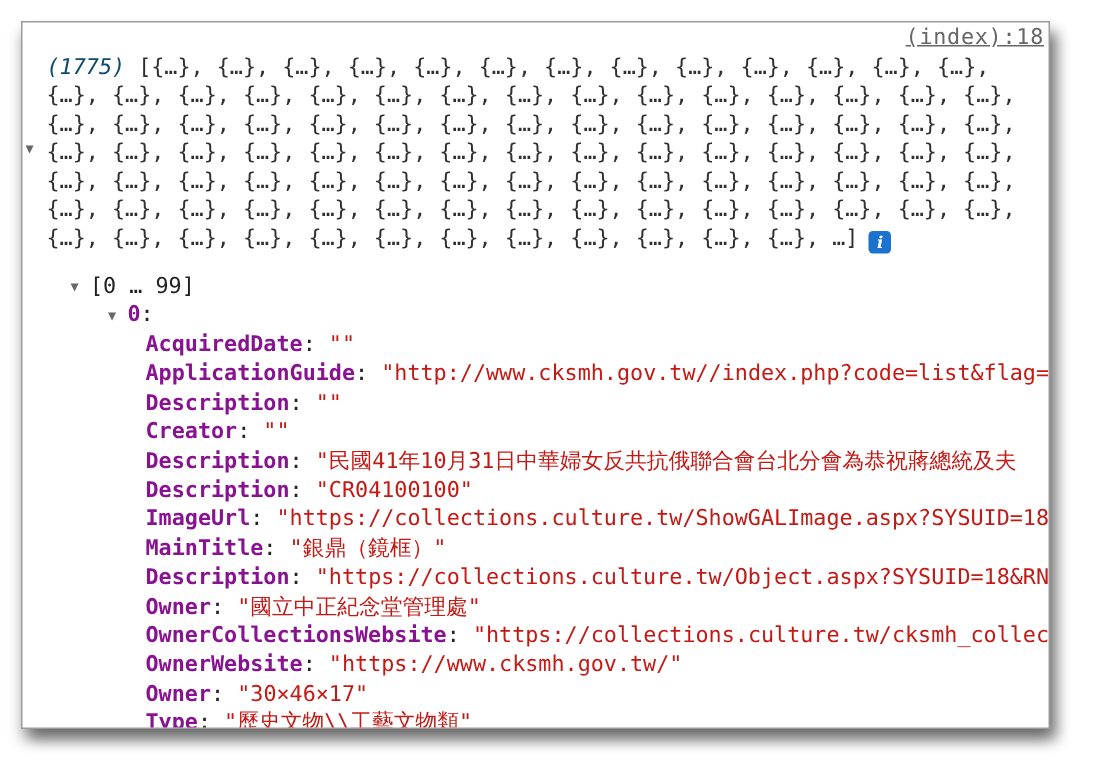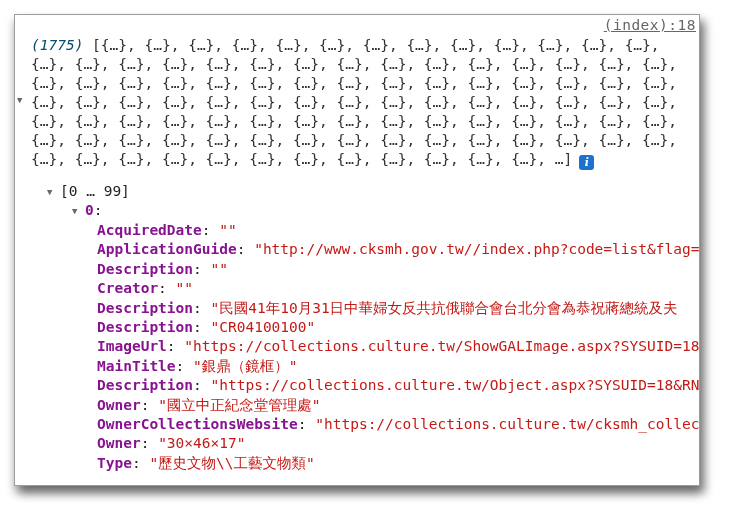--- a/index.html
+++ b/index.html
@@ -132,17 +132,18 @@
     <div class="prop-row"><span class="key">ApplicationGuide</span><span class="colon">: </span><span class="str">"http://www.cksmh.gov.tw//index.php?code=list&amp;flag=c</span></div>
     <div class="prop-row"><span class="key">Description</span><span class="colon">: </span><span class="str">""</span></div>
     <div class="prop-row"><span class="key">Creator</span><span class="colon">: </span><span class="str">""</span></div>
     <div class="prop-row"><span class="key">Description</span><span class="colon">: </span><span class="str">"民國41年10月31日中華婦女反共抗俄聯合會台北分會為恭祝蔣總統及夫</span></div>
     <div class="prop-row"><span class="key">Description</span><span class="colon">: </span><span class="str">"CR04100100"</span></div>
     <div class="prop-row"><span class="key">ImageUrl</span><span class="colon">: </span><span class="str">"https://collections.culture.tw/ShowGALImage.aspx?SYSUID=18&amp;R</span></div>
     <div class="prop-row"><span class="key">MainTitle</span><span class="colon">: </span><span class="str">"銀鼎（鏡框）"</span></div>
     <div class="prop-row"><span class="key">Description</span><span class="colon">: </span><span class="str">"https://collections.culture.tw/Object.aspx?SYSUID=18&amp;RNO</span></div>
     <div class="prop-row"><span class="key">Owner</span><span class="colon">: </span><span class="str">"國立中正紀念堂管理處"</span></div>
     <div class="prop-row"><span class="key">OwnerCollectionsWebsite</span><span class="colon">: </span><span class="str">"https://collections.culture.tw/cksmh_collectio</span></div>
+    <div class="prop-row"><span class="key">OwnerWebsite</span><span class="colon">: </span><span class="str">"https://www.cksmh.gov.tw/"</span></div>
     <div class="prop-row"><span class="key">Owner</span><span class="colon">: </span><span class="str">"30×46×17"</span></div>
     <div class="prop-row"><span class="key">Type</span><span class="colon">: </span><span class="str">"歷史文物\\工藝文物類"</span></div>
   </div>
 
 </div>
 
 </body></html>

